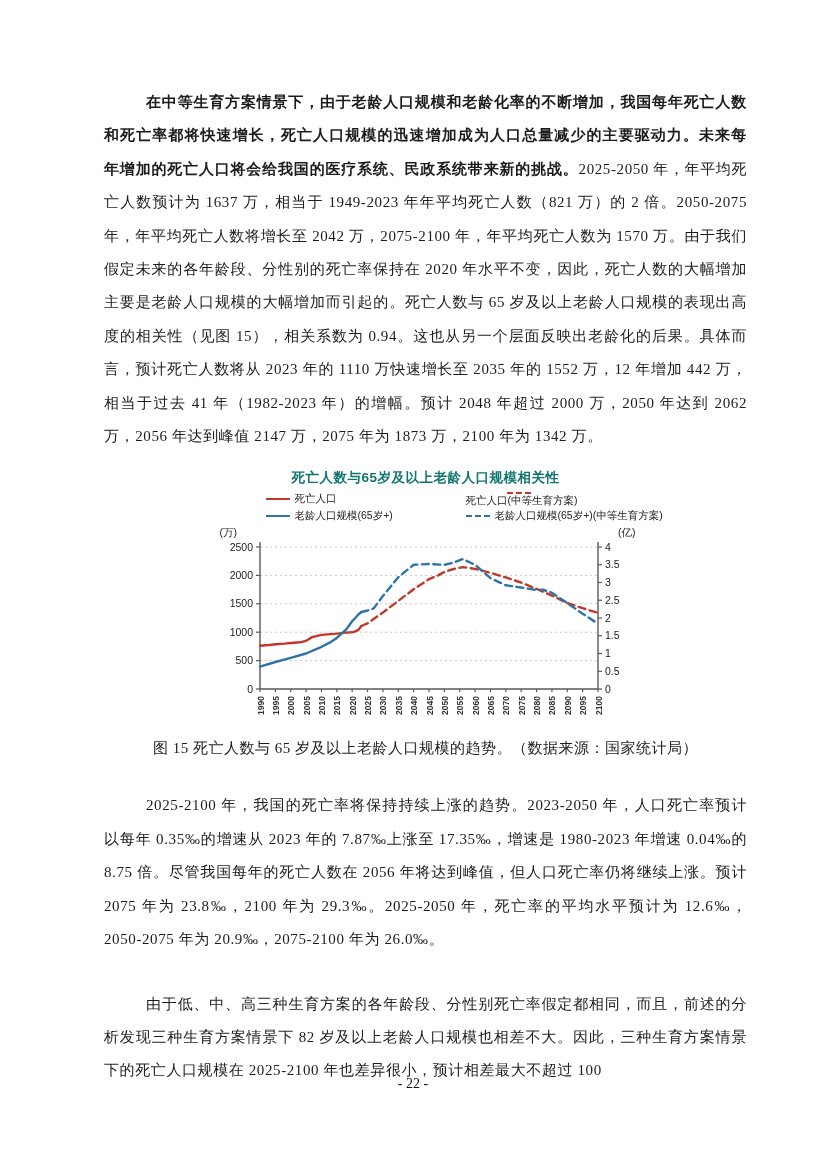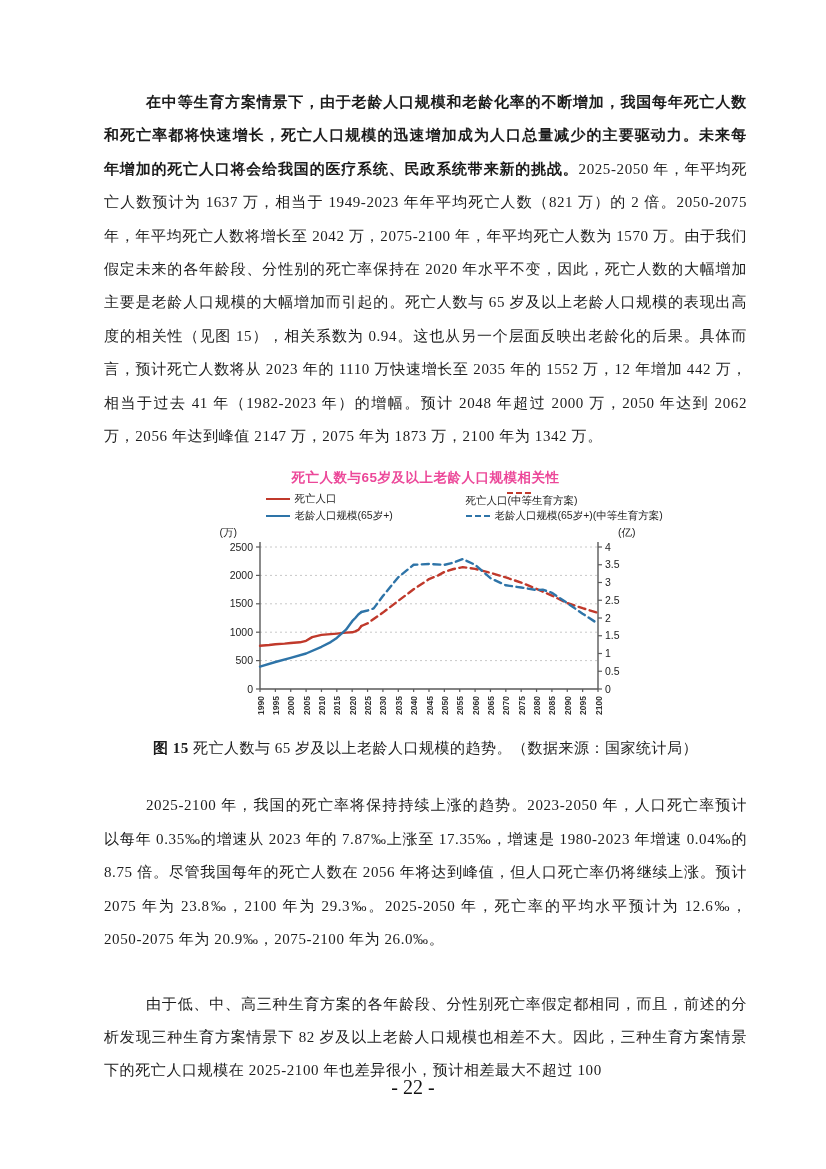--- a/index.html
+++ b/index.html
@@ -11,40 +11,40 @@
   .para{
     margin:0;font-size:15px;line-height:33.4px;text-align:justify;
     text-indent:42px;letter-spacing:0.6px;
   }
   .para b{font-weight:700;letter-spacing:0.8px;}
   .figure{
     position:relative;width:420px;margin:16px auto 0 auto;
     font-family:"Liberation Sans","DejaVu Sans",sans-serif;
   }
   .chart-title{
-    text-align:center;font-size:13.5px;font-weight:700;color:#ec4899;
+    text-align:center;font-size:13.5px;font-weight:700;color:#0f766e;
     letter-spacing:0.5px;margin:0 0 5px 0;
   }
   .legend{position:relative;height:34px;font-size:10.5px;color:#222;}
   .legend-item{position:absolute;display:flex;align-items:center;white-space:nowrap;}
   .sw{display:inline-block;width:24px;height:0;border-top:2.5px solid #000;margin-right:5px;}
   .axis-units{position:relative;height:13px;font-size:10.5px;color:#222;}
   .unit-left{position:absolute;left:4px;top:0;}
   .unit-right{position:absolute;right:0;top:0;}
   .plot-svg{display:block;margin-top:1px;}
   .caption{
     margin:14px 0 0 0;text-align:center;text-indent:0;font-size:15px;
     letter-spacing:0.5px;line-height:24px;
   }
-  .caption b{font-weight:700;}
+  .caption b{font-weight:400;}
   .para2{margin-top:29px;}
   .para3{margin-top:31px;}
   .page-number{
     position:absolute;left:0;right:0;top:1076px;text-align:center;
-    font-size:20px;color:#111;font-family:"Liberation Serif","DejaVu Serif",serif;
+    font-size:14px;color:#111;font-family:"Liberation Serif","DejaVu Serif",serif;
   }
 </style>
 </head>
 <body>
 
 <div class="page">
   <div class="content">
 
     <p class="para"><b>在中等生育方案情景下，由于老龄人口规模和老龄化率的不断增加，我国每年死亡人数和死亡率都将快速增长，死亡人口规模的迅速增加成为人口总量减少的主要驱动力。未来每年增加的死亡人口将会给我国的医疗系统、民政系统带来新的挑战。</b><span>2025-2050 年，年平均死亡人数预计为 1637 万，相当于 1949-2023 年年平均死亡人数（821 万）的 2 倍。2050-2075 年，年平均死亡人数将增长至 2042 万，2075-2100 年，年平均死亡人数为 1570 万。由于我们假定未来的各年龄段、分性别的死亡率保持在 2020 年水平不变，因此，死亡人数的大幅增加主要是老龄人口规模的大幅增加而引起的。死亡人数与 65 岁及以上老龄人口规模的表现出高度的相关性（见图 15），相关系数为 0.94。这也从另一个层面反映出老龄化的后果。具体而言，预计死亡人数将从 2023 年的 1110 万快速增长至 2035 年的 1552 万，12 年增加 442 万，相当于过去 41 年（1982-2023 年）的增幅。预计 2048 年超过 2000 万，2050 年达到 2062 万，2056 年达到峰值 2147 万，2075 年为 1873 万，2100 年为 1342 万。</span></p>
 

